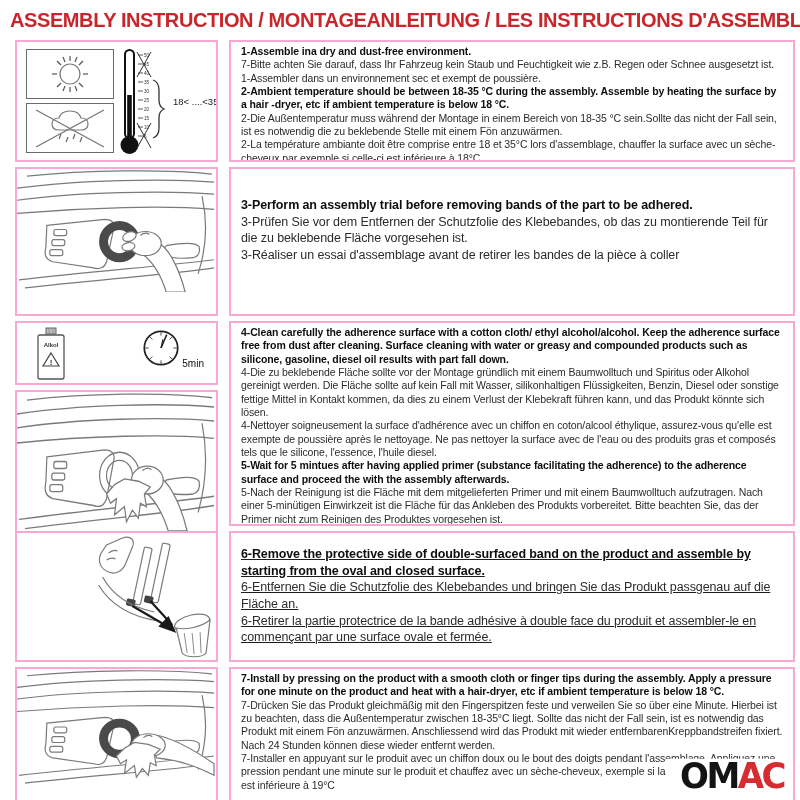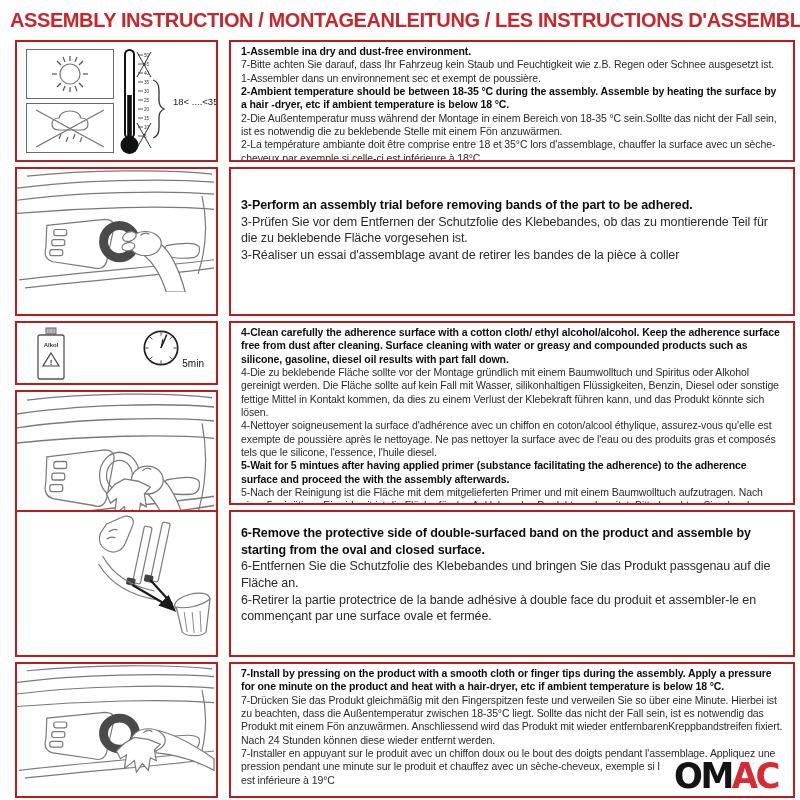--- a/index.html
+++ b/index.html
@@ -4,28 +4,28 @@
 <style>
   html,body { margin:0; padding:0; background:#ffffff; }
   body { width:800px; height:800px; font-family:"Liberation Sans", sans-serif; color:#1c1c1c; }
   .page { position:relative; width:800px; height:800px; overflow:hidden; background:#fff; }
 
   .title { margin:9px 10px 8px; text-align:center; font-size:20px; font-weight:bold;
            letter-spacing:-0.4px; color:#c9262b; white-space:nowrap; }
 
   .rows { display:flex; flex-direction:column; gap:5px; padding:0 5px 0 15px; }
   .row  { display:flex; gap:11px; }
-  .cell { border:2px solid #b91c1c; background:#fff; box-sizing:border-box; }
+  .cell { border:2px solid #f9a8d4; background:#fff; box-sizing:border-box; }
   .img-cell  { width:203px; flex:none; overflow:hidden; }
   .text-cell { flex:1; padding:3px 10px 4px; overflow:hidden; }
 
   .r1 { height:122px; }
   .r2 { height:149px; }
-  .r3 { height:184px; }
-  .r4 { height:147px; }
+  .r3 { height:205px; }
+  .r4 { height:131px;text-decoration:underline; }
   .r5 { height:136px; }
 
   .img-stack { width:203px; flex:none; display:flex; flex-direction:column; gap:5px; }
   .img-stack .sub-a { height:64px; }
   .img-stack .sub-b { flex:1; }
 
   .step p { margin:0; font-size:10.5px; line-height:1.27; letter-spacing:-0.1px; }
   .step .en { font-weight:bold; color:#0e0e0e; }
   .step .de, .step .fr { color:#2b2b2b; }
   .step + .step { }
@@ -45,21 +45,21 @@
   .clean-box { display:flex; align-items:flex-start; justify-content:space-between;
                padding:4px 12px 2px 16px; }
   .clock-wrap { display:flex; flex-direction:row; align-items:flex-end; }
   .clock-label { font-size:10px; color:#111; margin-top:-1px; }
 
   svg { display:block; }
   .line { stroke:#7a7a7a; stroke-width:1.2; fill:none; }
   .blob { stroke:#7a7a7a; stroke-width:1.2; fill:#ffffff; }
 
   
-  .logo { position:absolute; right:22px; bottom:7px; background:#fff; padding-left:14px;
+  .logo { position:absolute; right:16px; bottom:7px; background:#fff; padding-left:14px;
           font-family:"DejaVu Sans", sans-serif; font-weight:bold; font-size:34px;
           letter-spacing:-2.5px; line-height:1; transform:scaleY(1.02); }
   .logo .lk { color:#141414; }
   .logo .lr { color:#d62b31; }
 </style>
 </head>
 <body>
 
 <div class="page">
 

